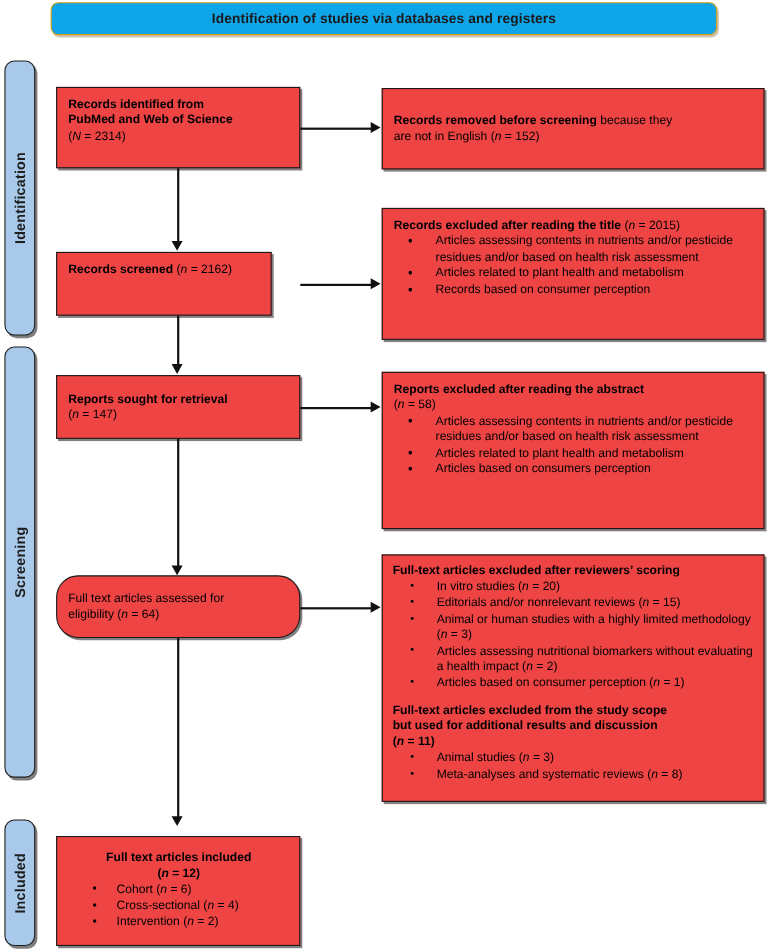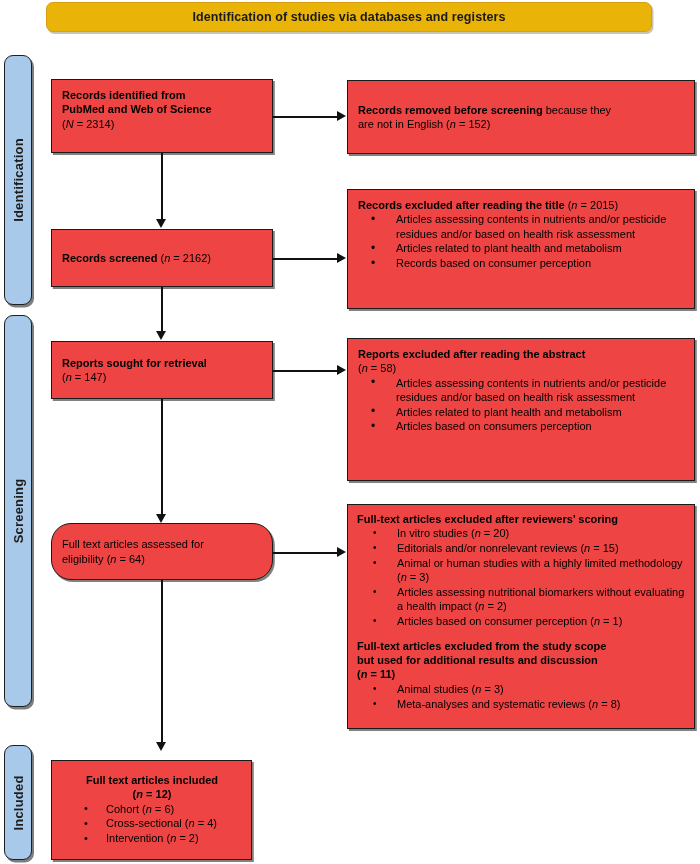--- a/index.html
+++ b/index.html
@@ -13,21 +13,21 @@
     font-family: "Liberation Sans", sans-serif;
     color: #000000;
     overflow: hidden;
   }
 
   
   .header-banner {
     position: absolute;
     left: 46px; top: 2px;
     width: 606px; height: 30px;
-    background: #eab308;
+    background: #0ea5e9;
     border: 1px solid #D99F11;
     border-radius: 7px;
     display: flex;
     align-items: center;
     justify-content: center;
     box-shadow: 1.5px 2px 0 rgba(80,60,0,0.30);
   }
   .header-banner .title {
     font-size: 12.5px;
     font-weight: bold;
@@ -143,35 +143,35 @@
 <div class="stage-bar" style="left:4px; top:745px; width:28px; height:115px;">
   <span class="stage-label">Included</span>
 </div>
 
 <div class="pbox" style="left:51px; top:79px; width:222px; height:74px;">
   <span class="ln"><span class="b">Records</span><span class="b"> identified from</span></span>
   <span class="ln b">PubMed and Web of Science</span>
   <span class="ln"><span>(</span><span class="it">N</span><span> = 2314)</span></span>
 </div>
 
-<div class="pbox" style="left:51px; top:229px; width:222px; height:58px; display:flex; align-items:center;">
+<div class="pbox" style="left:51px; top:229px; width:196px; height:58px; display:flex; align-items:flex-start;">
   <span class="ln"><span class="b">Records screened</span><span> (</span><span class="it">n</span><span> = 2162)</span></span>
 </div>
 
 <div class="pbox" style="left:51px; top:341px; width:222px; height:58px; display:flex; flex-direction:column; justify-content:center;">
   <span class="ln b">Reports sought for retrieval</span>
   <span class="ln"><span>(</span><span class="it">n</span><span> = 147)</span></span>
 </div>
 
 <div class="pbox" style="left:51px; top:523px; width:222px; height:57px; display:flex; flex-direction:column; justify-content:center;border-radius:20px;">
   <span class="ln">Full text articles assessed for</span>
   <span class="ln"><span>eligibility (</span><span class="it">n</span><span> = 64)</span></span>
 </div>
 
-<div class="pbox" style="left:51px; top:760px; width:201px; height:100px; padding-top:12px;">
+<div class="pbox" style="left:51px; top:760px; width:222px; height:100px; padding-top:12px;">
   <span class="ln b center-ln">Full text articles included</span>
   <span class="ln b center-ln"><span>(</span><span class="it">n</span><span> = 12)</span></span>
   <ul class="blist centered-list">
     <li>Cohort (<i>n</i> = 6)</li>
     <li>Cross-sectional (<i>n</i> = 4)</li>
     <li>Intervention (<i>n</i> = 2)</li>
   </ul>
 </div>
 
 <div class="pbox" style="left:347px; top:80px; width:348px; height:74px; display:flex; flex-direction:column; justify-content:center;">

